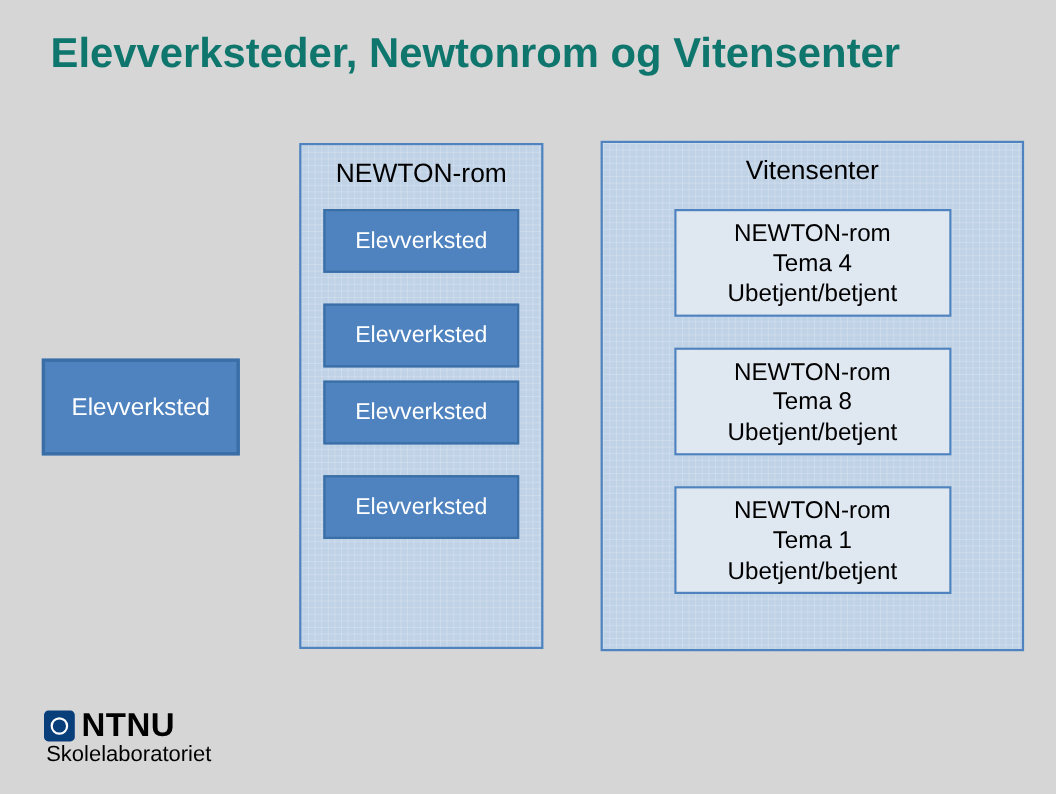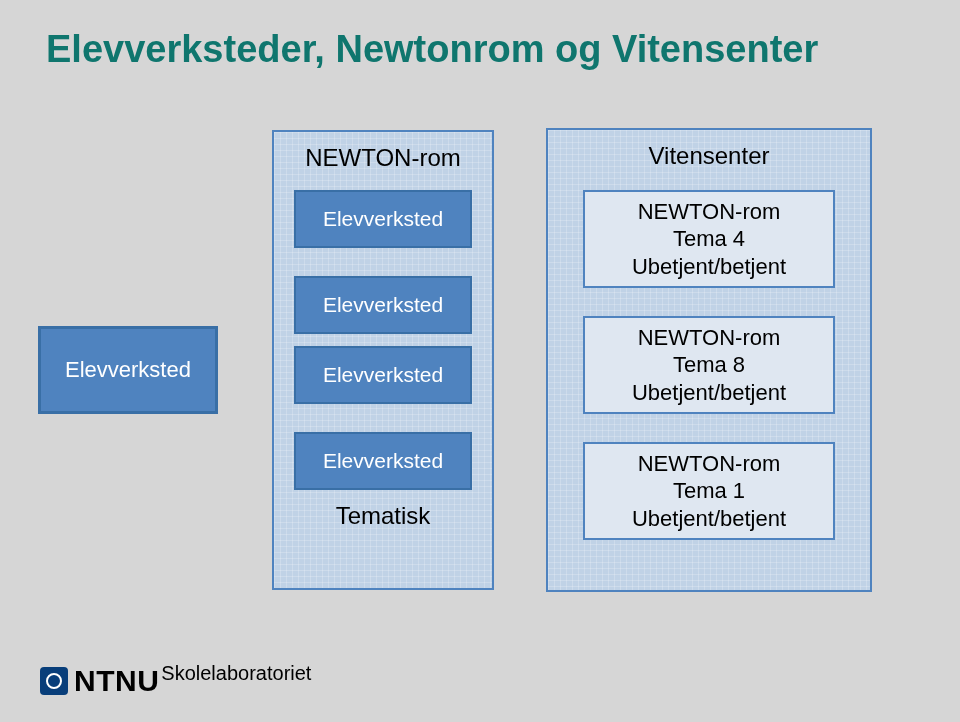--- a/index.html
+++ b/index.html
@@ -72,21 +72,21 @@
     font-size: 24px;
     color: #000;
     text-align: center;
     margin-top: 8px;
   }
   
   .right-outer {
     position: absolute;
     left: 546px;
     top: 128px;
-    width: 326px;
+    width: 385px;
     height: 464px;
     background-image:
       linear-gradient(rgba(255,255,255,0.2) 1px, transparent 1px),
       linear-gradient(90deg, rgba(255,255,255,0.2) 1px, transparent 1px);
     background-size: 6px 6px;
     background-color: #c0d2e6;
     border: 2px solid #4f83bf;
   }
   .right-header {
     font-size: 24px;
@@ -110,21 +110,21 @@
     line-height: 1.25;
     text-align: center;
   }
   .right-box.gap-top { margin-top: 28px; }
   
   .footer {
     position: absolute;
     left: 40px;
     bottom: 24px;
     display: flex;
-    flex-direction: row;
+    flex-direction: column;
   }
   .logo-row {
     display: flex;
     align-items: center;
     gap: 6px;
   }
   .logo-mark {
     width: 28px;
     height: 28px;
     background: #083e7a;
@@ -167,21 +167,20 @@
   </div>
   <div class="mid-box gap-top">
     <span>Elevverksted</span>
   </div>
   <div class="mid-box">
     <span>Elevverksted</span>
   </div>
   <div class="mid-box gap-top">
     <span>Elevverksted</span>
   </div>
-  <div class="mid-footer">Tematisk</div>
 </div>
 
 <div class="right-outer">
   <div class="right-header">Vitensenter</div>
   <div class="right-box">
     <span>NEWTON-rom</span>
     <span>Tema 4</span>
     <span>Ubetjent/betjent</span>
   </div>
   <div class="right-box gap-top">

